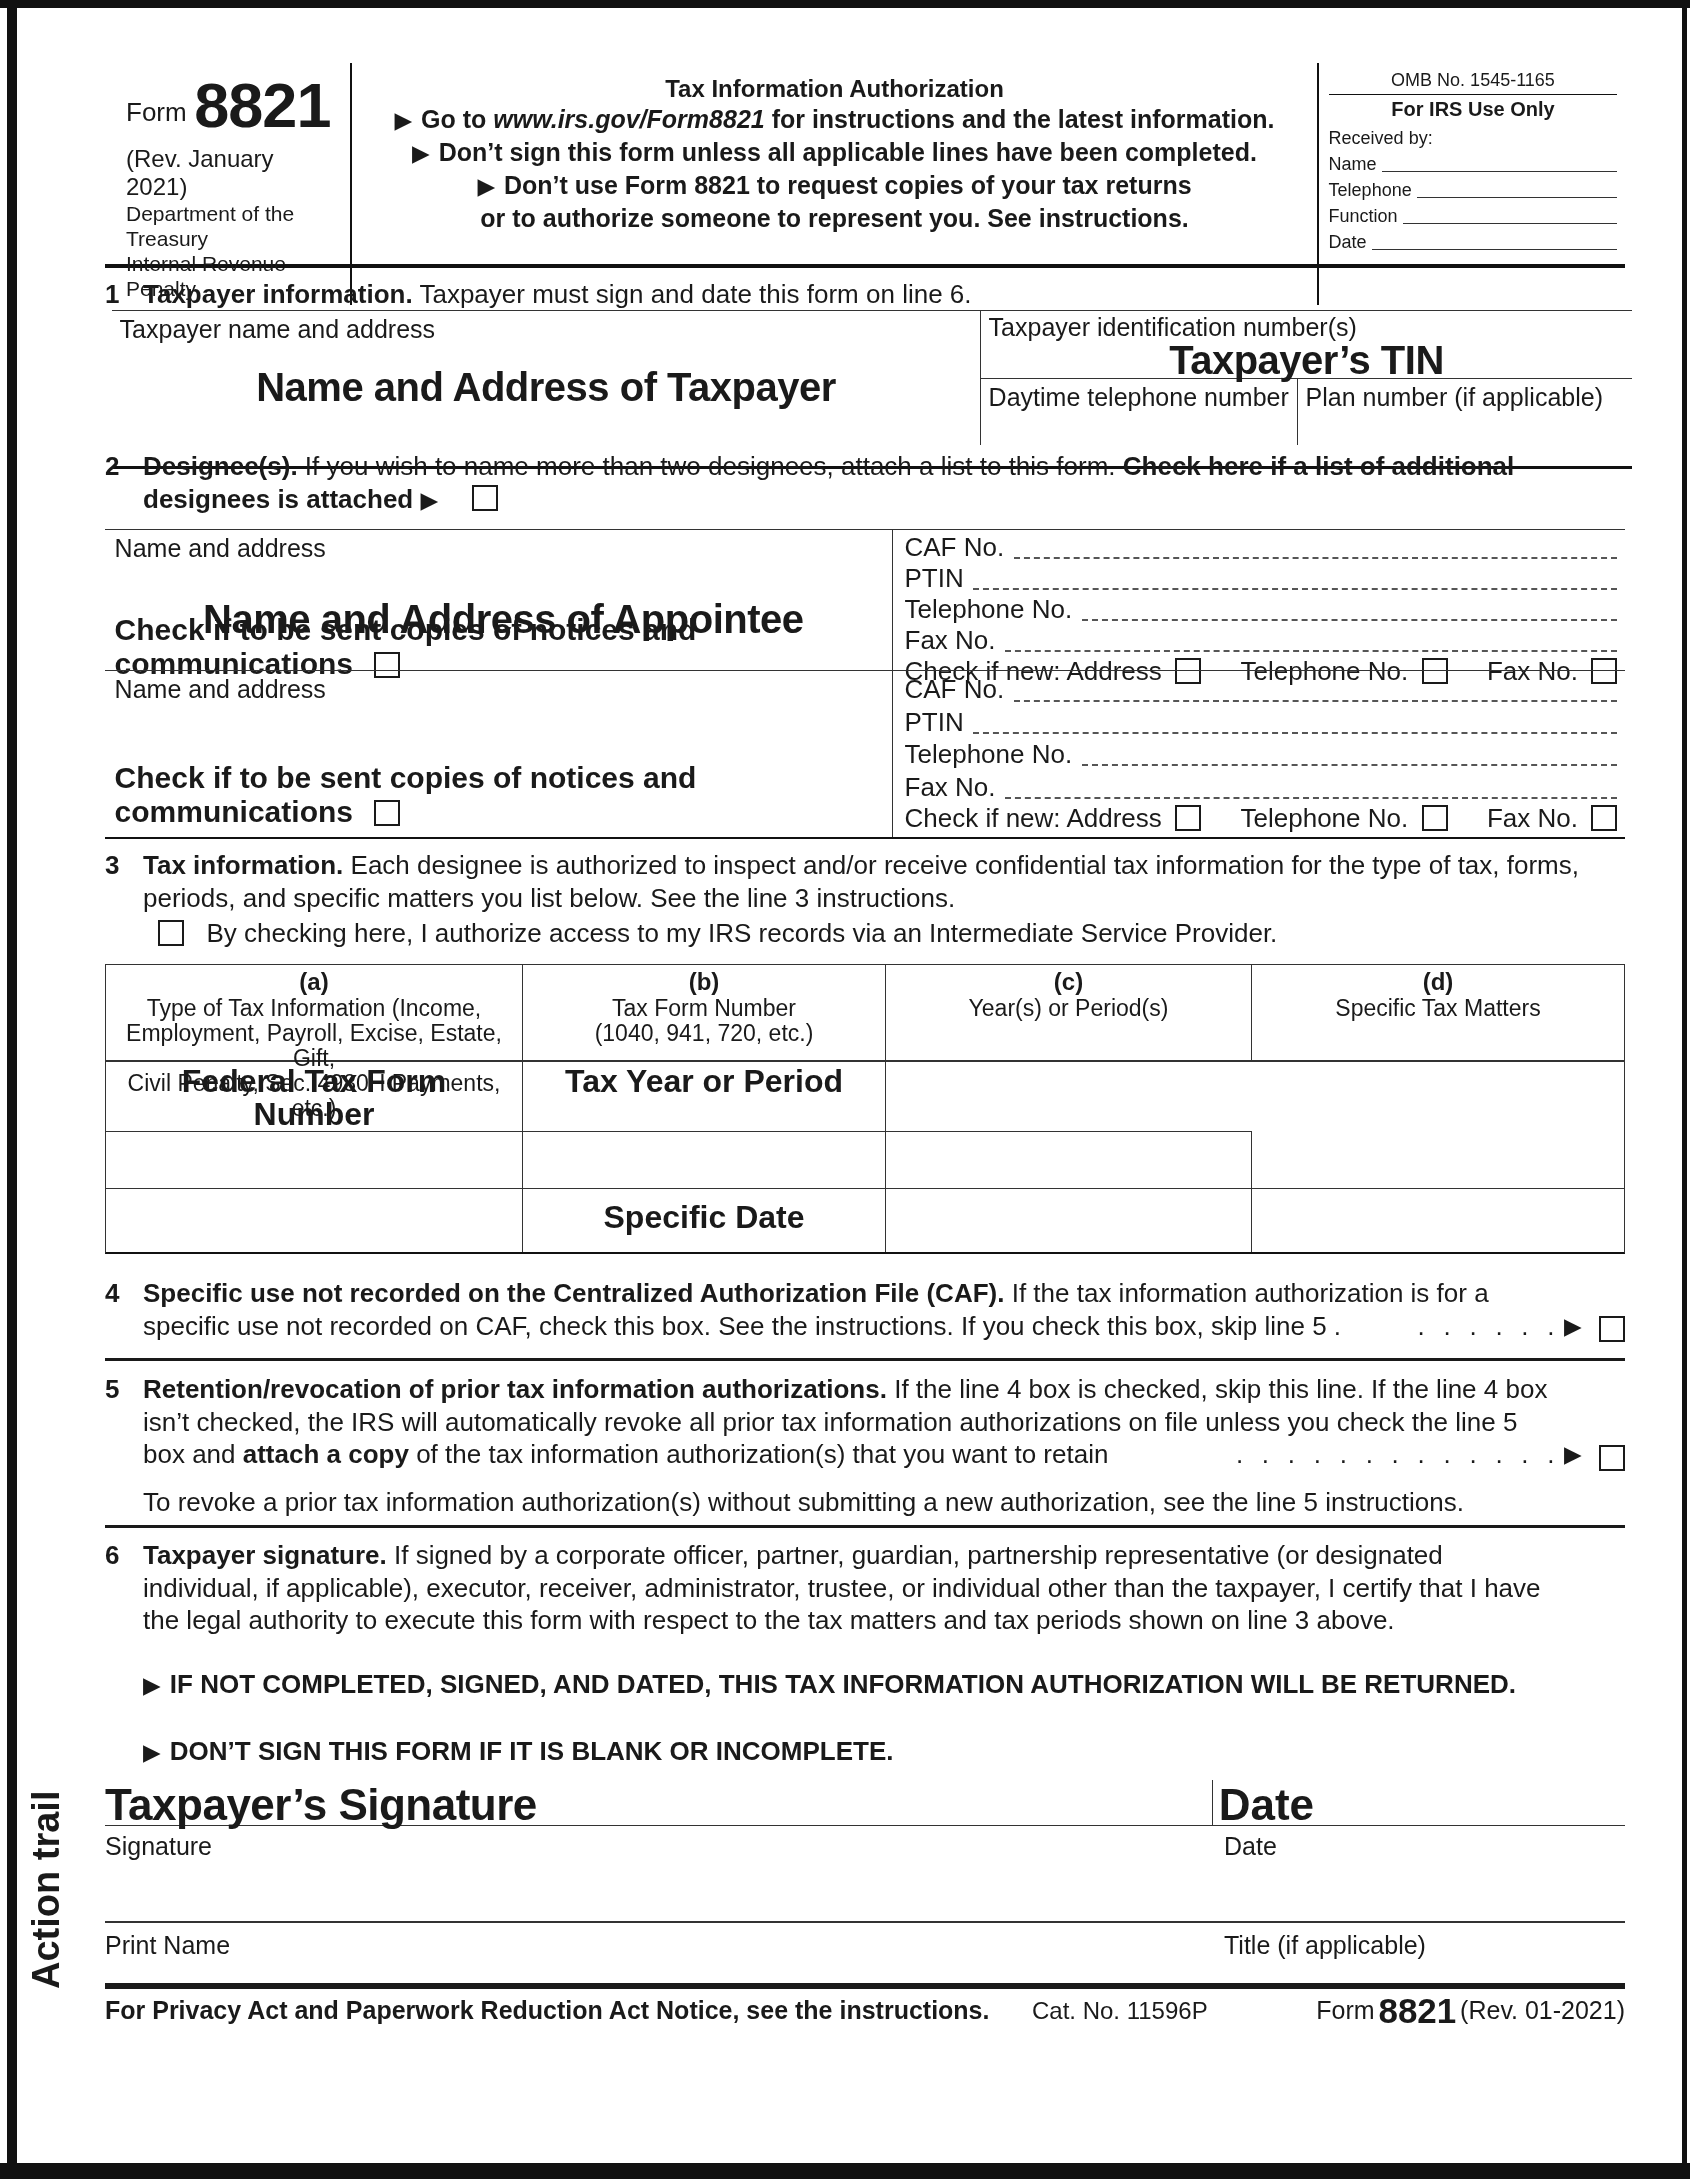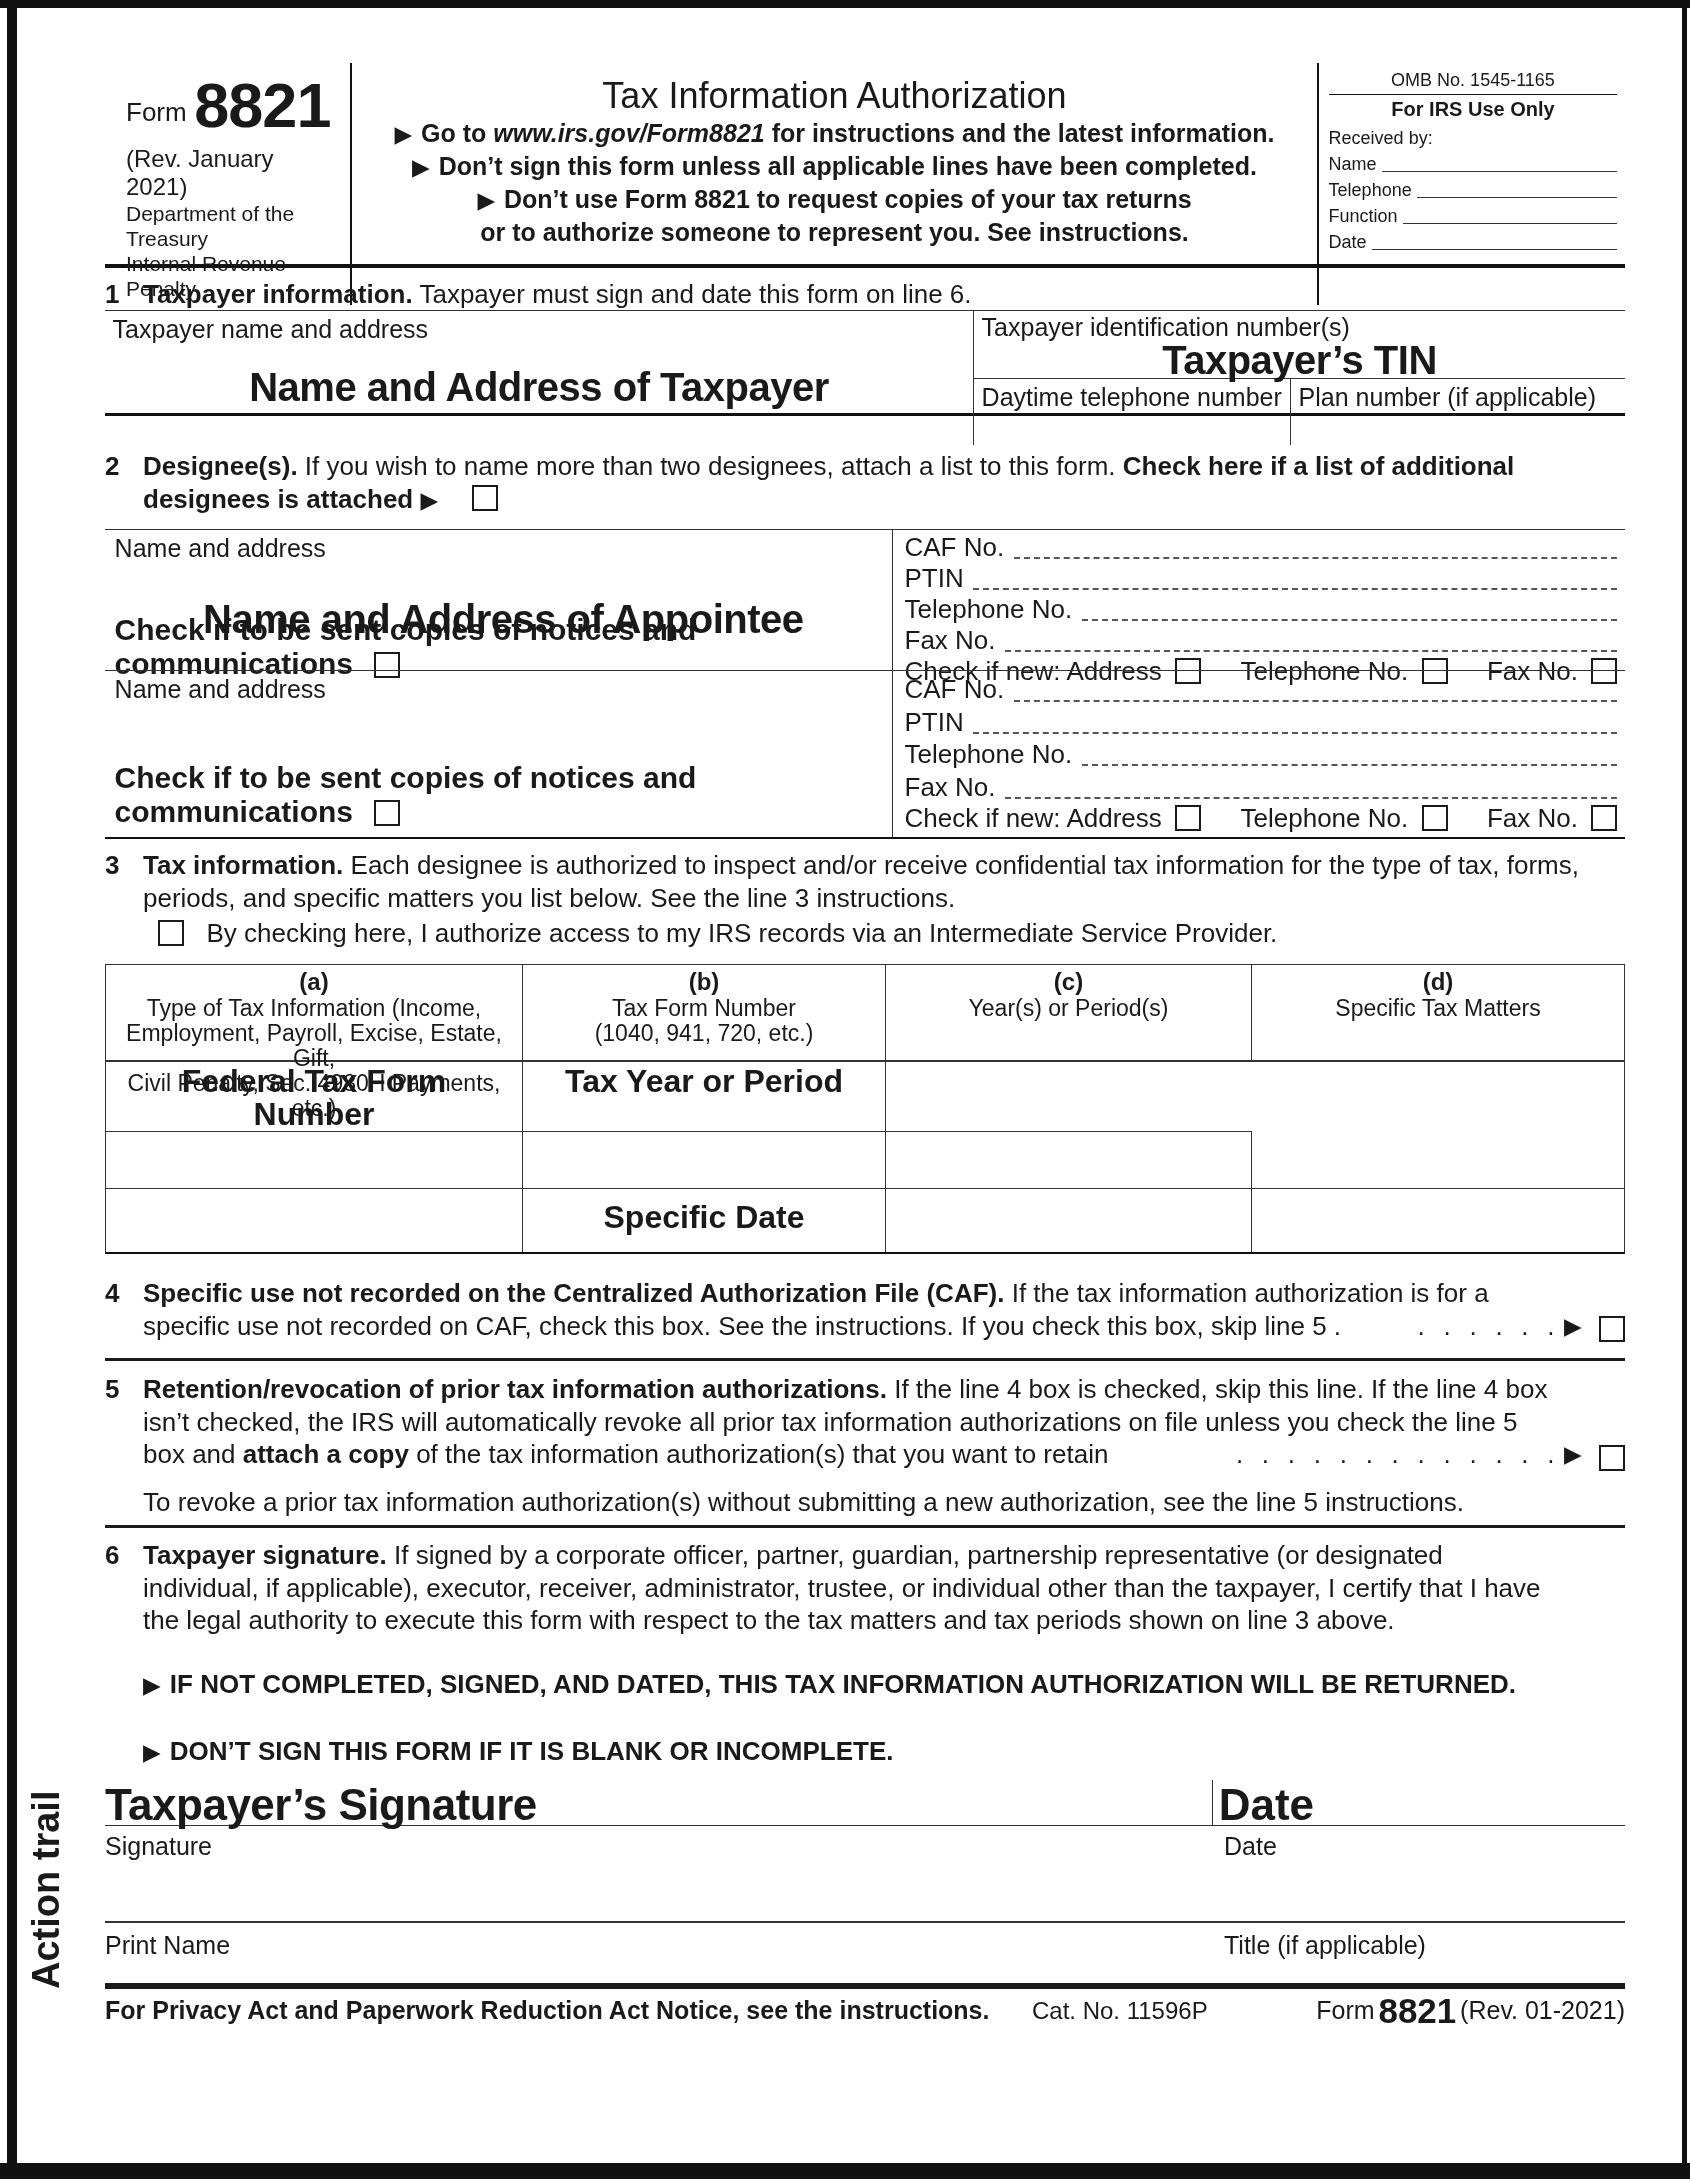--- a/index.html
+++ b/index.html
@@ -25,29 +25,29 @@
   
   .header { position:absolute; left:0; top:55px; width:1520px; height:205px; display:grid;
     grid-template-columns:247px 965px 308px; border-bottom:4.8px solid #111; }
   .h-left { border-right:2.9px solid #111; padding:15.3px 9.6px 3.8px 21px; display:flex; flex-direction:column; }
   .h-formrow { display:flex; align-items:flex-end; }
   .h-form { font-size:26px; padding-bottom:5.7px; }
   .h-num { font-size:63px; font-weight:bold; line-height:55px; letter-spacing:-1px; padding-left:7.6px; }
   .h-rev { font-size:24px; margin-top:11.5px; }
   .h-dept { font-size:21px; line-height:25px; margin-top:auto; }
   .h-center { text-align:center; padding-top:11.5px; }
-  .h-title { font-size:36px; font-weight:normal; }
+  .h-title { font-size:24px; font-weight:bold; }
   .h-bullet { font-size:25px; font-weight:bold; line-height:32px; }
   .h-right { border-left:2.9px solid #111; font-size:18px; padding:3.8px 7.6px 0 9.6px; }
   .h-omb { text-align:center; padding:2.9px 0 3.8px 0; border-bottom:1.9px solid #111; }
   .h-iuo { text-align:center; font-weight:bold; font-size:20px; padding:2.9px 0 1.9px 0; }
   .h-row { display:flex; align-items:flex-end; height:26px;text-align:center; }
   .h-ul { flex:1; border-bottom:1.4px solid #333; margin:0 0 2.9px 5.7px; }
   
-  .t1 { position:absolute; left:0; top:302px; width:1520px; height:106px; display:grid;
+  .t1 { position:absolute; left:7px; top:302px; width:1520px; height:159px; display:grid;
     grid-template-columns:869px 317px 334px; grid-template-rows:68px 66px;
     border-top:1.9px solid #333; border-bottom:3.8px solid #111; }
   .t1 .cella { grid-row:1/3; border-right:1.9px solid #333; padding:3.8px 7.6px; }
   .t1 .cellb { grid-column:2/4; border-bottom:1.9px solid #333; padding:1.9px 7.6px; }
   .t1 .cellc { border-right:1.9px solid #333; padding:3.8px 7.6px; }
   .t1 .celld { padding:3.8px 7.6px; }
   .celllabel { font-size:25px; }
   
   .designee { position:absolute; left:0; width:1520px; display:grid; grid-template-columns:787px 733px;
     border-top:1.9px solid #333; }

